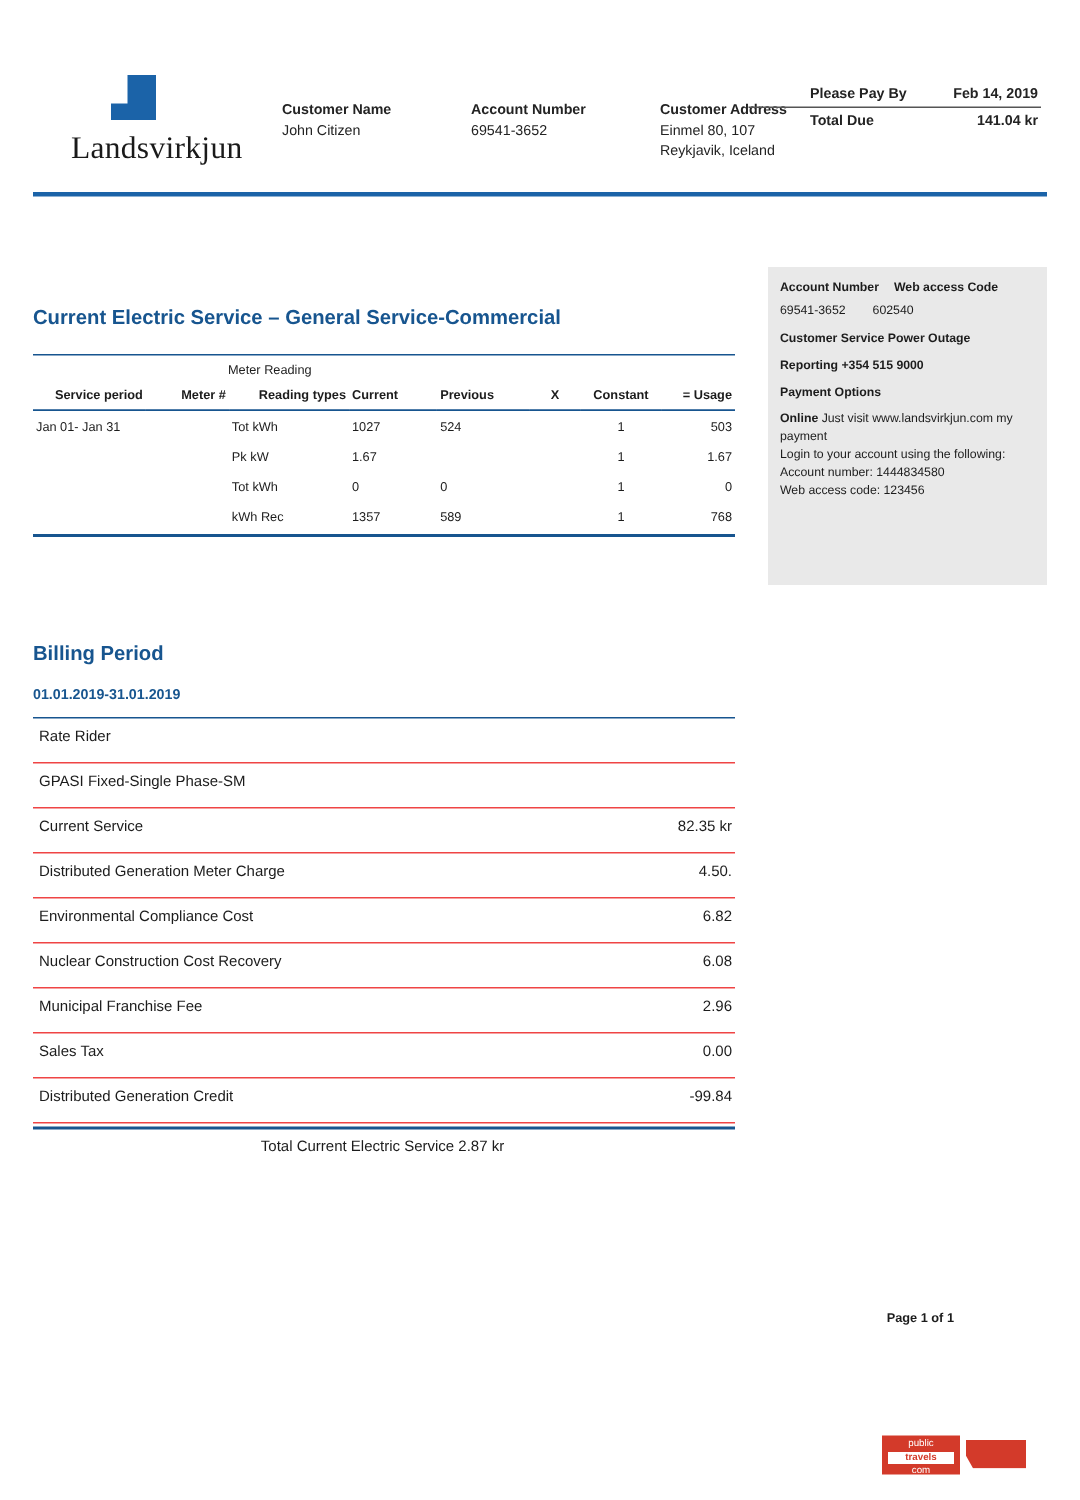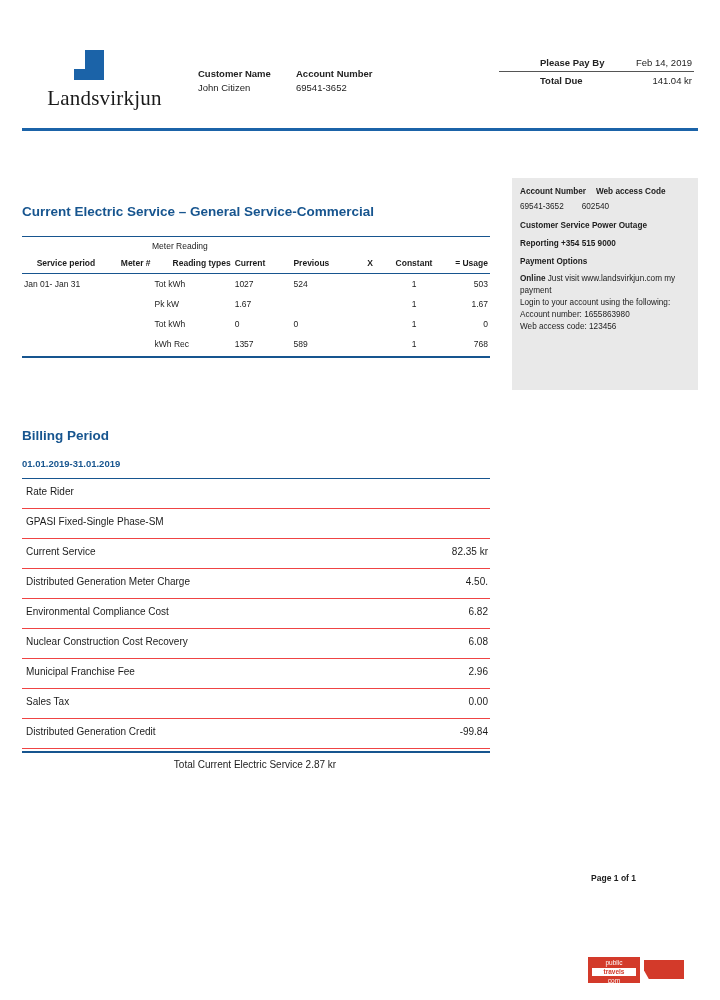--- a/index.html
+++ b/index.html
@@ -51,24 +51,24 @@
   .logo-text {
     font-family: "Liberation Serif", serif;
     font-size: 21px;
     letter-spacing: 0.2px;
     color: #1a1a1a;
     margin-top: 6px;
     text-align: center;
   }
   .cust-cols {
     position: absolute;
-    left: 198px;
+    left: 188px;
     top: 20px;
     display: flex;
-    gap: 2px;
+    gap: 30px;
     font-size: 9.5px;
     color: #232323;
   }
   .cust-col {
     width: 96px;
     line-height: 1.35;
   }
   .cust-col .ttl {
     font-weight: bold;
     display: block;
@@ -88,21 +88,21 @@
   .pay-row {
     display: flex;
     justify-content: space-between;
     padding: 3px 2px;
   }
   .pay-row.top {
     border-bottom: 1px solid #555;
     font-weight: bold;
   }
   .pay-row .lbl { font-weight: bold; padding-left: 39px; }
-  .pay-row .amt { font-weight: normal; }
+  .pay-row .amt { font-weight: bold; }
   .rule-blue {
     position: absolute;
     left: 22px;
     top: 128px;
     width: 676px;
     height: 3px;
     background: #1b63a8;
   }
 
   
@@ -287,20 +287,24 @@
     </div>
 
     <div class="cust-cols">
       <div class="cust-col">
         <span class="ttl">Customer Name</span>
         <span class="val">John Citizen</span>
       </div>
       <div class="cust-col">
         <span class="ttl">Account Number</span>
         <span class="val">69541-3652</span>
+      </div>
+      <div class="cust-col">
+        <span class="ttl">Customer Address</span>
+        <span class="val">Einmel 80, 107 Reykjavik, Iceland</span>
       </div>
     </div>
 
     <div class="pay-box">
       <div class="pay-row top">
         <span class="lbl">Please Pay By</span>
         <span class="amt">Feb 14, 2019</span>
       </div>
       <div class="pay-row">
         <span class="lbl">Total Due</span>
@@ -385,21 +389,21 @@
       <span>602540</span>
     </div>
     <div class="b">Customer Service Power Outage</div>
     <div class="b">Reporting +354 515 9000</div>
     <div class="b">Payment Options</div>
     <div class="online-line">
       <b>Online</b>
       <span>Just visit www.landsvirkjun.com my payment</span>
     </div>
     <div>Login to your account using the following:</div>
-    <div>Account number: 1655863980</div>
+    <div>Account number: 1444834580</div>
     <div>Web access code: 123456</div>
   </div>
 
   <div class="section-title" id="bp-title">Billing Period</div>
   <div class="bp-dates">01.01.2019-31.01.2019</div>
 
   <div class="charges">
     <div class="sep-top"></div>
     <div class="charge-row">
       <span class="nm">Rate Rider</span>

